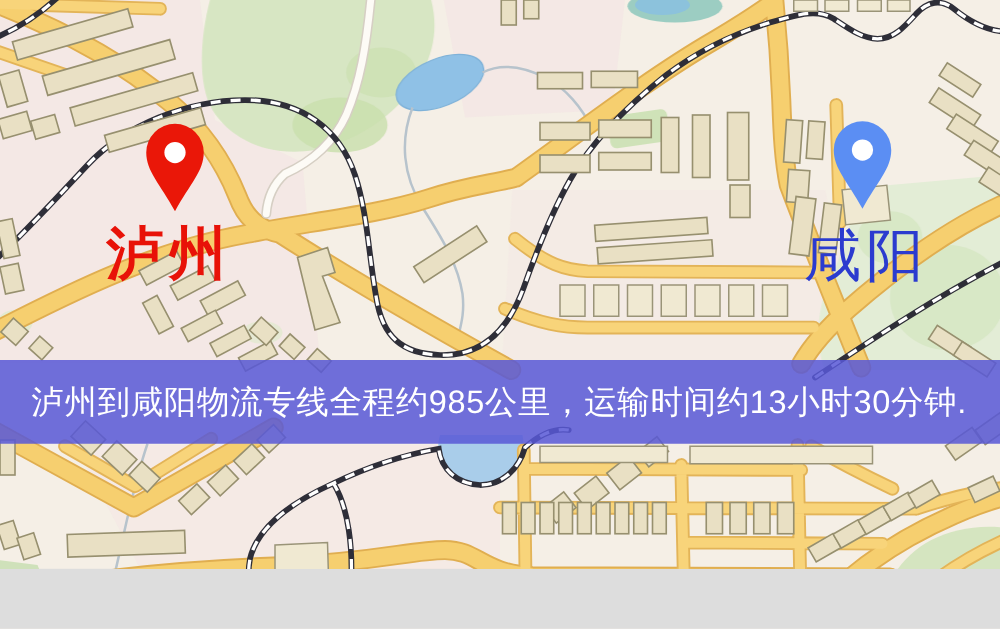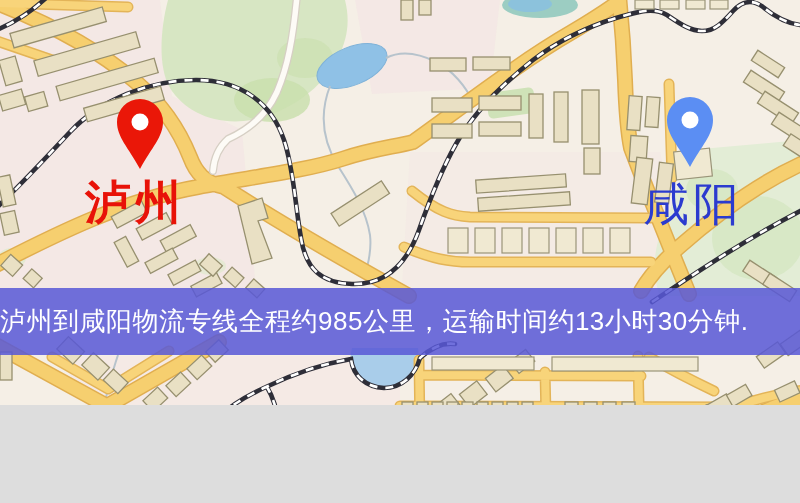--- a/index.html
+++ b/index.html
@@ -1,37 +1,37 @@
 <!DOCTYPE html>
 <html><head>
 <meta charset="utf-8">
 <style>
   html,body{margin:0;padding:0;background:#ddd;font-family:"Liberation Sans",sans-serif;}
-  #stage{position:relative;width:800px;height:405px;overflow:hidden;background:#f5efe6;}
+  #stage{position:relative;width:800px;height:455px;overflow:hidden;background:#f5efe6;}
   #map-svg{position:absolute;left:0;top:0;width:800px;height:503px;display:block;}
 
   
   .casingA{fill:none;stroke:#e0ae50;stroke-width:16;stroke-linecap:round;stroke-linejoin:round;}
   .casingB{fill:none;stroke:#e3b458;stroke-width:11;stroke-linecap:round;stroke-linejoin:round;}
   .roadA{fill:none;stroke:#f6cf6f;stroke-width:13;stroke-linecap:round;stroke-linejoin:round;}
   .roadB{fill:none;stroke:#f8d47a;stroke-width:8;stroke-linecap:round;stroke-linejoin:round;}
   .wcasing{fill:none;stroke:#d6cfc4;stroke-width:8;stroke-linecap:round;}
   .wroad{fill:none;stroke:#fdfbf6;stroke-width:5.5;stroke-linecap:round;}
   .rail-base{fill:none;stroke:#2e2e38;stroke-width:4.6;stroke-linecap:round;}
   .rail-dash{fill:none;stroke:#ffffff;stroke-width:2.6;stroke-dasharray:8 8;}
   .bld{fill:#e9e0c4;stroke:#97906f;stroke-width:1.3;}
   .bld2{fill:#f0e9d2;stroke:#9a9478;stroke-width:1.2;}
   .stream{fill:none;stroke:#b7c3cc;stroke-width:2;}
 
   .city-label{font-family:"Liberation Sans",sans-serif;font-size:46px;font-weight:700;letter-spacing:4px;}
   .city-label.dest{font-weight:500;}
 
   #banner{position:absolute;left:0;top:288px;width:800px;height:67px;
     background:rgba(88,88,214,0.86);display:flex;align-items:center;
-    box-sizing:border-box;}
+    box-sizing:border-box;padding-left:25px;}
   #banner span{color:#ffffff;font-size:26px;white-space:nowrap;letter-spacing:0.5px;}
 </style>
 </head>
 <body>
 
 <div id="stage">
 <svg id="map-svg" viewBox="0 0 800 503" xmlns="http://www.w3.org/2000/svg">
   <defs>
     <path id="yA" d="M -6 266 C 60 232 125 200 198 187 C 252 177 305 171 342 159 C 372 149 394 147 413 142
       M -6 2 C 46 22 96 48 136 82 C 163 105 180 132 190 157 C 196 173 205 183 224 187

